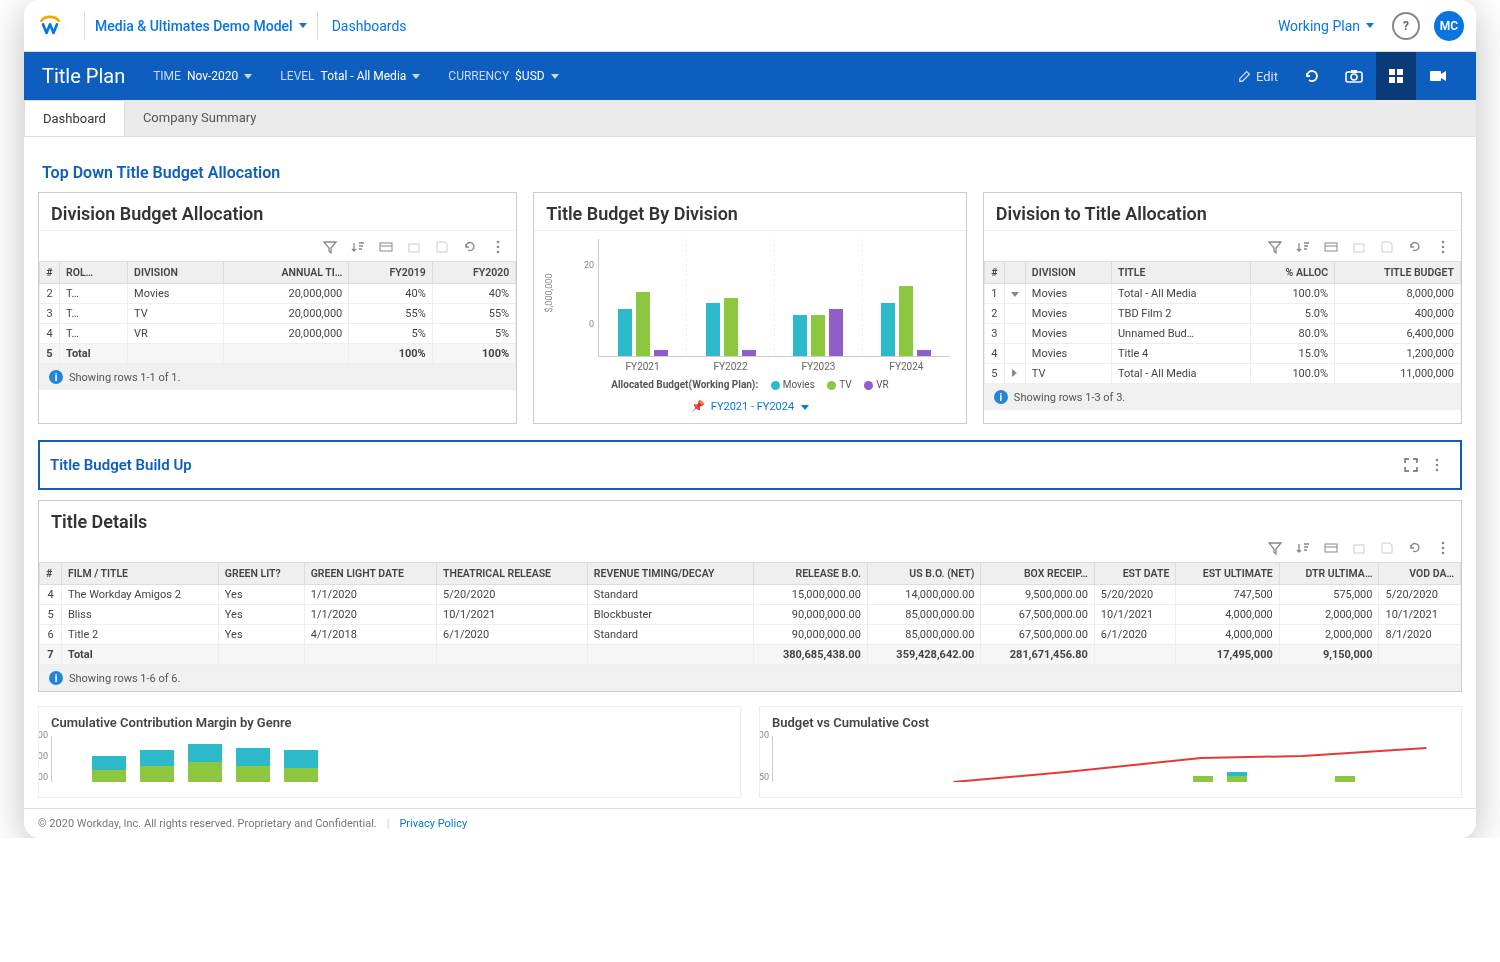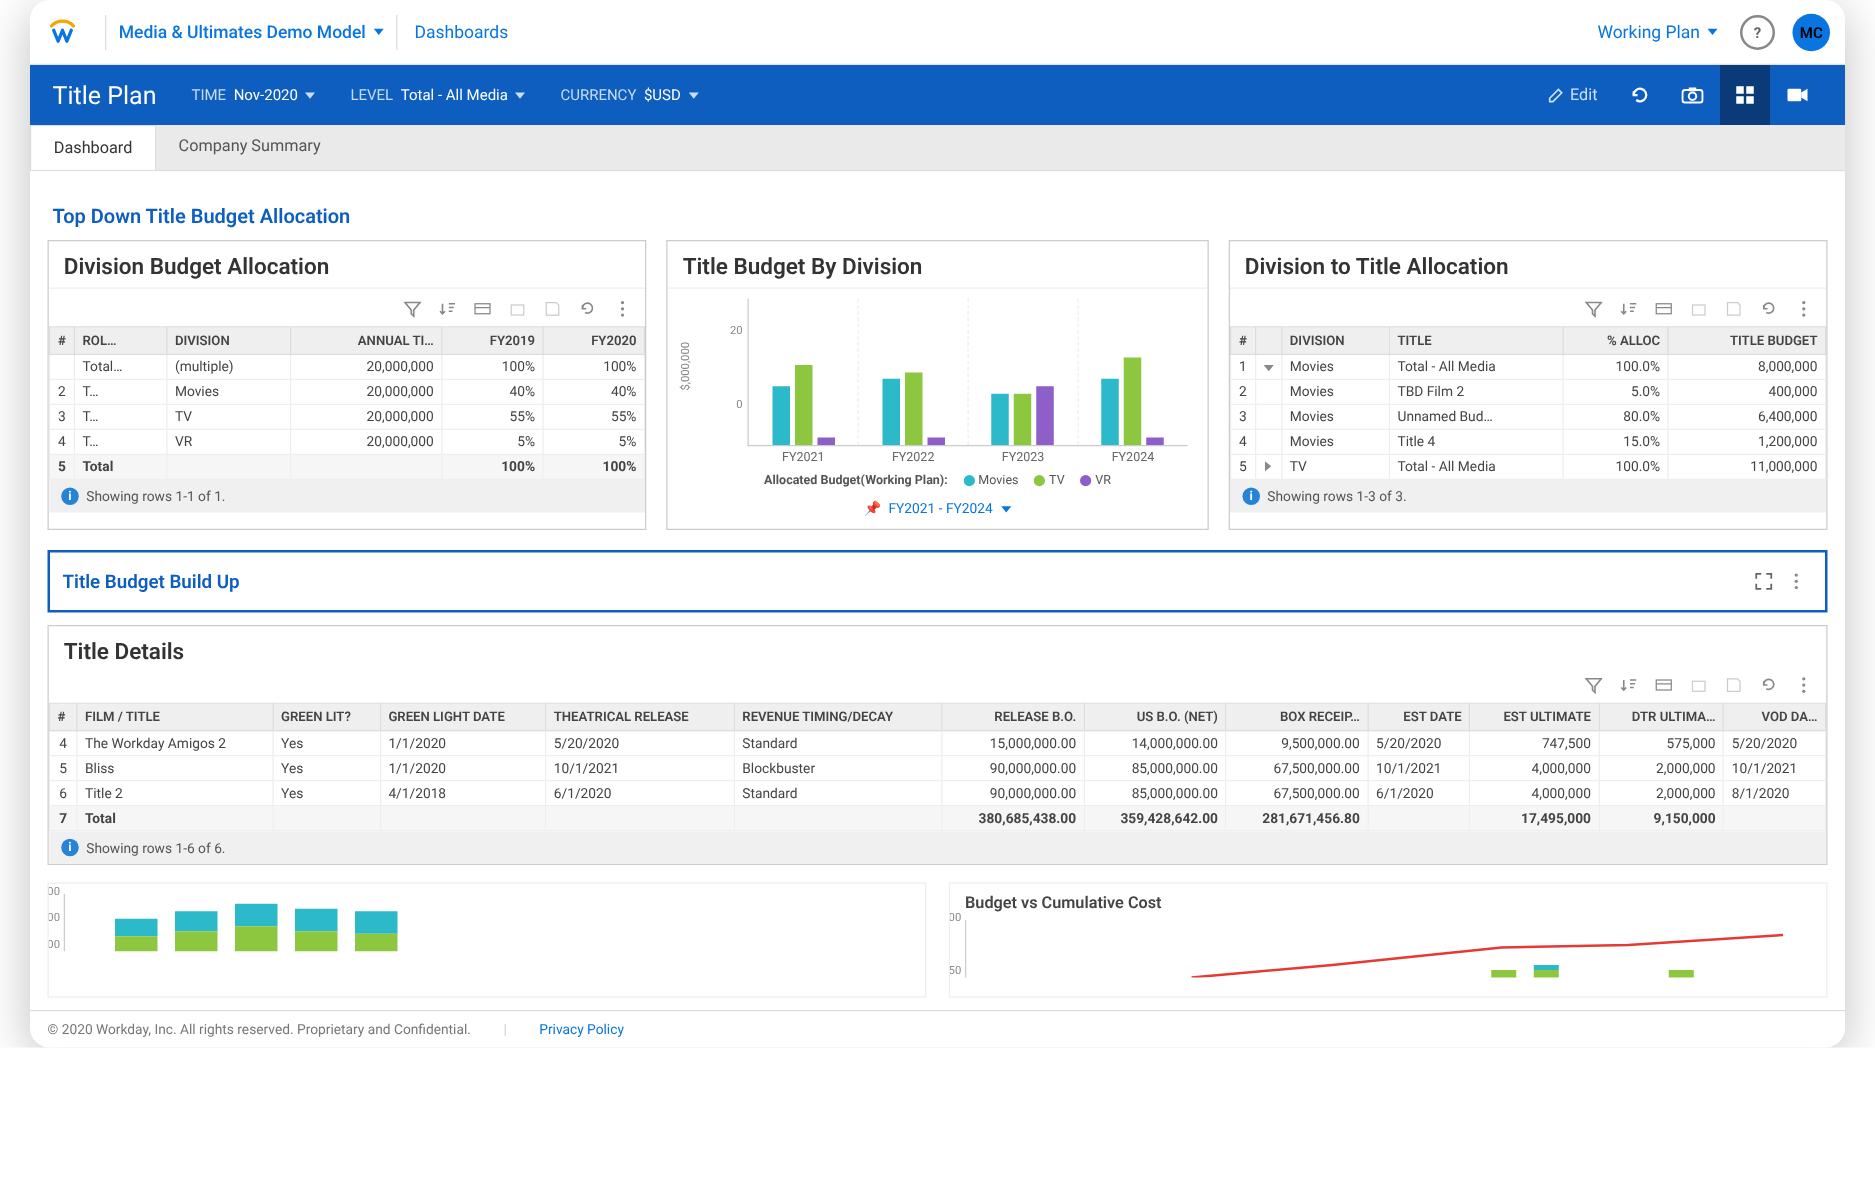--- a/index.html
+++ b/index.html
@@ -9,21 +9,21 @@
 
 .topnav { height: 52px; display: flex; align-items: center; padding: 0 12px; border-bottom: 1px solid #e0e0e0; background: #fff; }
 .logo { width: 28px; height: 28px; margin-right: 10px; position: relative; }
 .logo svg { width: 100%; height: 100%; }
 .divider { width: 1px; height: 28px; background: #ddd; margin: 0 10px; }
 .model-select { color: #0875e1; font-size: 14px; font-weight: 500; cursor: pointer; display: inline-flex; align-items: center; gap: 6px; }
 .bc-link { color: #0875e1; font-size: 14px; margin-left: 4px; }
 .flex-spacer { flex: 1; }
 .plan-select { color: #0875e1; font-size: 14px; display: inline-flex; align-items: center; gap: 6px; margin-right: 18px; cursor: pointer; }
 .help-btn { width: 28px; height: 28px; border: 2px solid #888; border-radius: 50%; display: flex; align-items: center; justify-content: center; color: #666; font-weight: bold; margin-right: 14px; cursor: pointer; }
-.avatar { width: 30px; height: 30px; border-radius: 50%; background: #0875e1; color: #000000; display: flex; align-items: center; justify-content: center; font-size: 12px; font-weight: 600; }
+.avatar { width: 30px; height: 30px; border-radius: 50%; background: #0875e1; color: #ffffff; display: flex; align-items: center; justify-content: center; font-size: 12px; font-weight: 600; }
 
 
 .bluebar { background: #0d5ebf; color: #fff; height: 48px; display: flex; align-items: center; padding: 0 18px; gap: 28px; }
 .page-title { font-size: 20px; font-weight: 400; }
 .param { font-size: 12px; display: inline-flex; align-items: center; gap: 6px; color:#c9dcf5; cursor: pointer; }
 .param .pval { color:#fff; }
 .bluebar-right { margin-left: auto; display: flex; align-items: center; gap: 2px; }
 .blue-btn { width: 40px; height: 48px; display: flex; align-items: center; justify-content: center; color: #fff; cursor: pointer; }
 .blue-btn.active { background: #0a3a78; }
 .edit-label { font-size: 13px; color: #cde0fa; margin-left:4px; }
@@ -77,21 +77,21 @@
 .scrollgrid { max-height: 112px; overflow:hidden; }
 
 .bottom-row { display:flex; gap:18px; margin-top:14px; }
 .minichart { flex:1; border:1px solid #eee; padding:8px 12px 0; height:92px; overflow:hidden;}
 .minichart h4{ font-size:13px; font-weight:600; color:#444; margin-bottom:6px;}
 .mini-body{ display:flex; height:46px; align-items:flex-end; gap:14px; padding-left:40px; border-left:1px solid #ccc; position:relative;}
 .mini-yticks{ position:absolute; left:-38px; top:-6px; bottom:0; font-size:9px; color:#888; display:flex; flex-direction:column; justify-content:space-between; text-align:right; width:34px;}
 .mini-bar{ width:34px; position:relative; }
 .mini-seg{ width:100%;}
 
-.footer { border-top:1px solid #ddd; padding:8px 14px; font-size:11px; color:#777; display:flex; align-items:center; gap:26px; background:#fff;}
+.footer { border-top:1px solid #ddd; padding:8px 14px; font-size:11px; color:#777; display:flex; align-items:center; gap:10px; background:#fff;}
 .footer a{ color:#0875e1; text-decoration:none; }
 .foot-div{ color:#ccc; }
 
 .tri { width:0; height:0; border-left:4px solid transparent; border-right:4px solid transparent; border-top:5px solid currentColor; display:inline-block; }
 .tri-r { border-top:4px solid transparent; border-bottom:4px solid transparent; border-left:5px solid currentColor; border-right:none; display:inline-block;}
 svg{display:block}
 </style>
 </head>
 <body>
 
@@ -232,28 +232,20 @@
               <tr>
             <th style="width:20px">#</th>
             <th class="la">ROL…</th>
             <th class="la">DIVISION</th>
             <th class="ra">ANNUAL TI…</th>
             <th class="ra">FY2019</th>
             <th class="ra">FY2020</th>
           </tr>
             </thead>
           <tbody id="divbudget-body">
-              <tr>
-                <td class="ca"></td>
-                <td class="la">Total…</td>
-                <td class="la">(multiple)</td>
-                <td class="ra">20,000,000</td>
-                <td class="ra">100%</td>
-                <td class="ra">100%</td>
-              </tr>
               <tr>
                 <td class="ca">2</td>
                 <td class="la">T…</td>
                 <td class="la">Movies</td>
                 <td class="ra">20,000,000</td>
                 <td class="ra">40%</td>
                 <td class="ra">40%</td>
               </tr>
               <tr>
                 <td class="ca">3</td>
@@ -580,20 +572,21 @@
       </table>
       </div>
       <div class="card-footer">
           <span class="info-i">i</span>
           <span>Showing rows 1-6 of 6.</span>
         </div>
     </div>
 
     <div class="bottom-row">
       <div class="minichart">
+        <h4>Cumulative Contribution Margin by Genre</h4>
         <div class="mini-body">
           <div class="mini-yticks">
               <span>7,500</span>
               <span>5,000</span>
               <span>2,500</span>
             </div>
           <div class="mini-bar">
               <div class="mini-seg" style="height:14px;background:#2cb9c9"></div>
               <div class="mini-seg" style="height:12px;background:#8dc63f"></div>
             </div>

